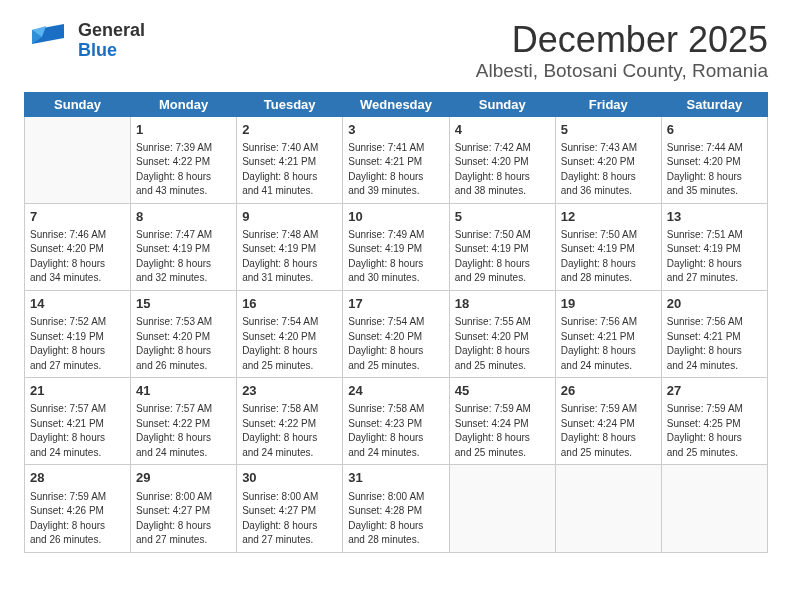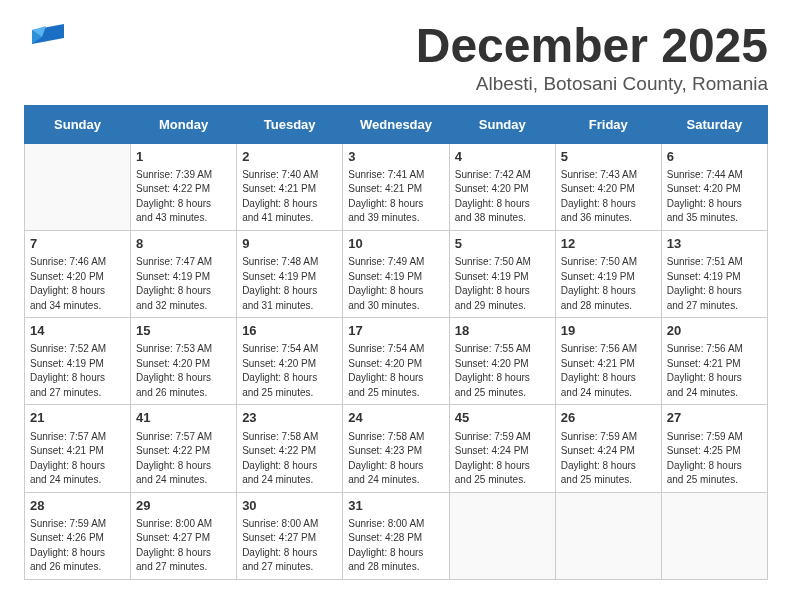--- a/index.html
+++ b/index.html
@@ -13,39 +13,39 @@
     .header {
       display: flex;
       justify-content: space-between;
       align-items: flex-start;
       margin-bottom: 10px;
     }
     .title-block {
       text-align: right;
     }
     .month-title {
-      font-size: 48px;
-      font-weight: bold;
+      font-size: 36px;
+      font-weight: normal;
       color: #333;
       line-height: 1.1;
     }
     .subtitle {
       font-size: 19px;
       color: #555;
     }
     .calendar {
       width: 100%;
       border-collapse: collapse;
       font-size: 11px;
     }
     .calendar thead tr th {
       background-color: #2e75b6;
       color: #fff;
       text-align: center;
-      padding: 11px 4px;
+      padding: 4px 4px;
       font-size: 13px;
       font-weight: bold;
       border: 1px solid #2e75b6;
     }
     .calendar tbody tr td {
       vertical-align: top;
       border: 1px solid #ccc;
       padding: 4px 5px;
       width: 107px;
       min-height: 80px;
@@ -95,20 +95,24 @@
 <body>
 
 <div class="header">
   <div class="logo-wrapper">
     <svg class="logo-svg" viewBox="0 0 50 42" xmlns="http://www.w3.org/2000/svg">
 
       <polygon points="8,10 40,4 40,18 8,24" fill="#1a6fc4"></polygon>
       <polygon points="8,10 8,24 18,17" fill="#2e90d8"></polygon>
       <polygon points="8,10 22,6 18,17" fill="#5ab4f0"></polygon>
     </svg>
+    <div class="logo-label">
+      <span class="logo-general">General</span>
+      <span class="logo-blue">Blue</span>
+    </div>
   </div>
   <div class="title-block">
     <div class="month-title">December 2025</div>
     <div class="subtitle">Albesti, Botosani County, Romania</div>
   </div>
 </div>
 
 <table class="calendar">
   <thead>
     <tr>

